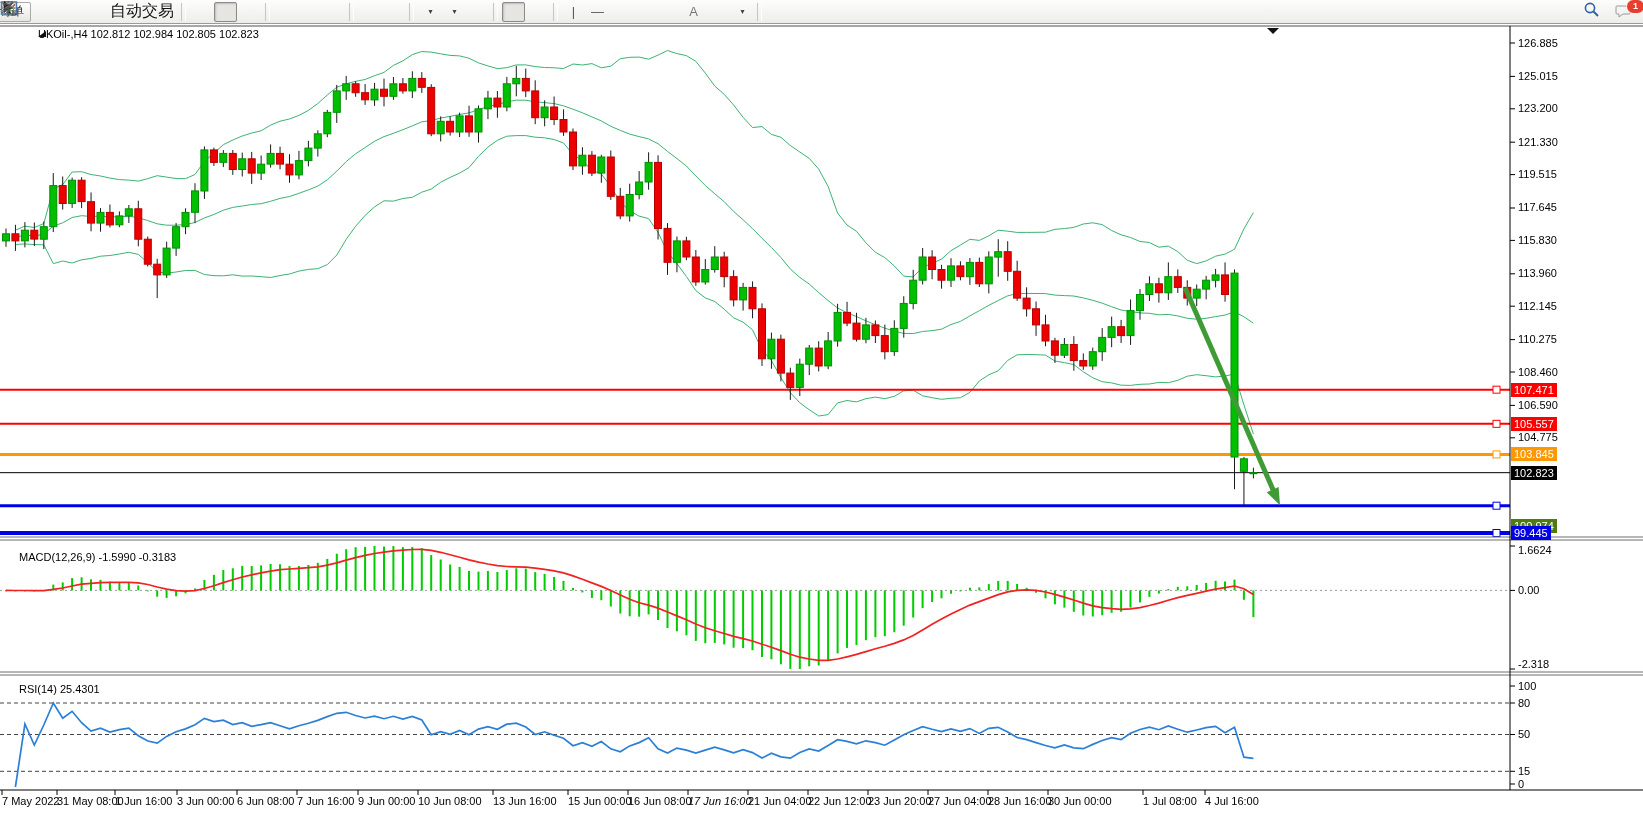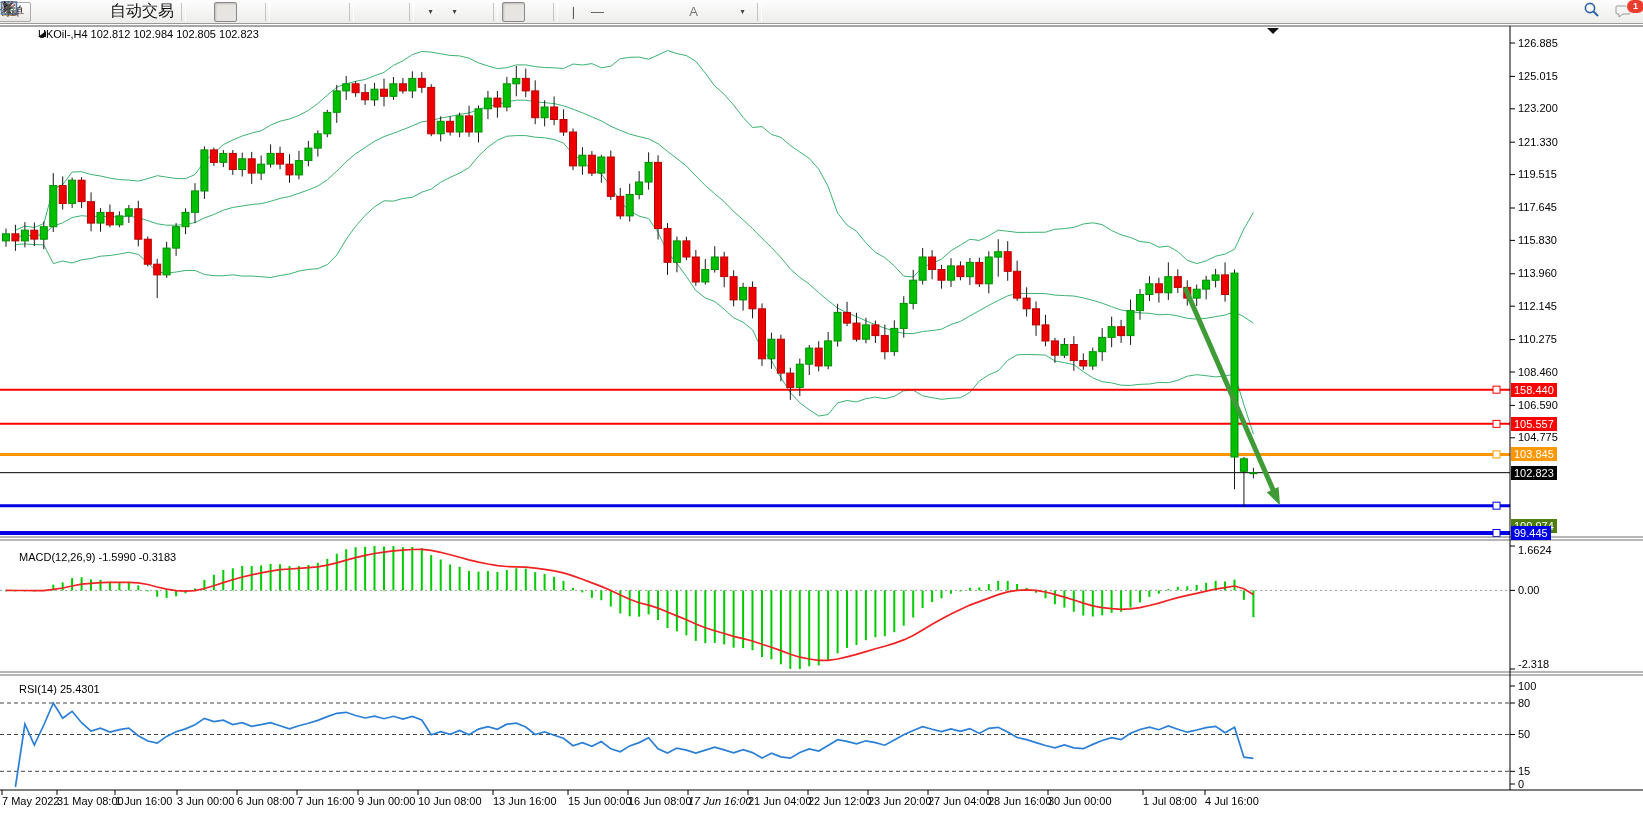--- a/index.html
+++ b/index.html
@@ -707,21 +707,21 @@
       <div class="lbl" style="left: 1518px; top: 143.106px;">119.515</div>
       <div class="lbl" style="left: 1518px; top: 176.499px;">117.645</div>
       <div class="lbl" style="left: 1518px; top: 208.909px;">115.830</div>
       <div class="lbl" style="left: 1518px; top: 242.302px;">113.960</div>
       <div class="lbl" style="left: 1518px; top: 274.712px;">112.145</div>
       <div class="lbl" style="left: 1518px; top: 308.105px;">110.275</div>
       <div class="lbl" style="left: 1518px; top: 340.515px;">108.460</div>
       <div class="lbl" style="left: 1518px; top: 373.908px;">106.590</div>
       <div class="lbl" style="left: 1518px; top: 406.318px;">104.775</div>
       <div class="lbl" style="left: 0px; top: 0px;"></div>
-      <div class="tag" style="top: 357.676px; background: rgb(255, 0, 0);">158.440</div>
+      <div class="tag" style="top: 357.676px; background: rgb(255, 0, 0);">107.471</div>
       <div class="lbl" style="left: 0px; top: 0px;"></div>
       <div class="tag" style="top: 391.854px; background: rgb(255, 0, 0);">105.557</div>
       <div class="lbl" style="left: 0px; top: 0px;"></div>
       <div class="tag" style="top: 422.425px; background: rgb(255, 152, 0);">103.845</div>
       <div class="lbl" style="left: 0px; top: 0px;"></div>
       <div class="tag" style="top: 440.675px; background: rgb(0, 0, 0);">102.823</div>
       <div class="lbl" style="left: 0px; top: 0px;"></div>
       <div class="tag" style="top: 494px; background: #4d7c0f;">100.974</div>
       <div class="lbl" style="left: 0px; top: 0px;"></div>
       <div class="tag" style="top: 500.996px; background: rgb(0, 0, 230);">99.445</div>

